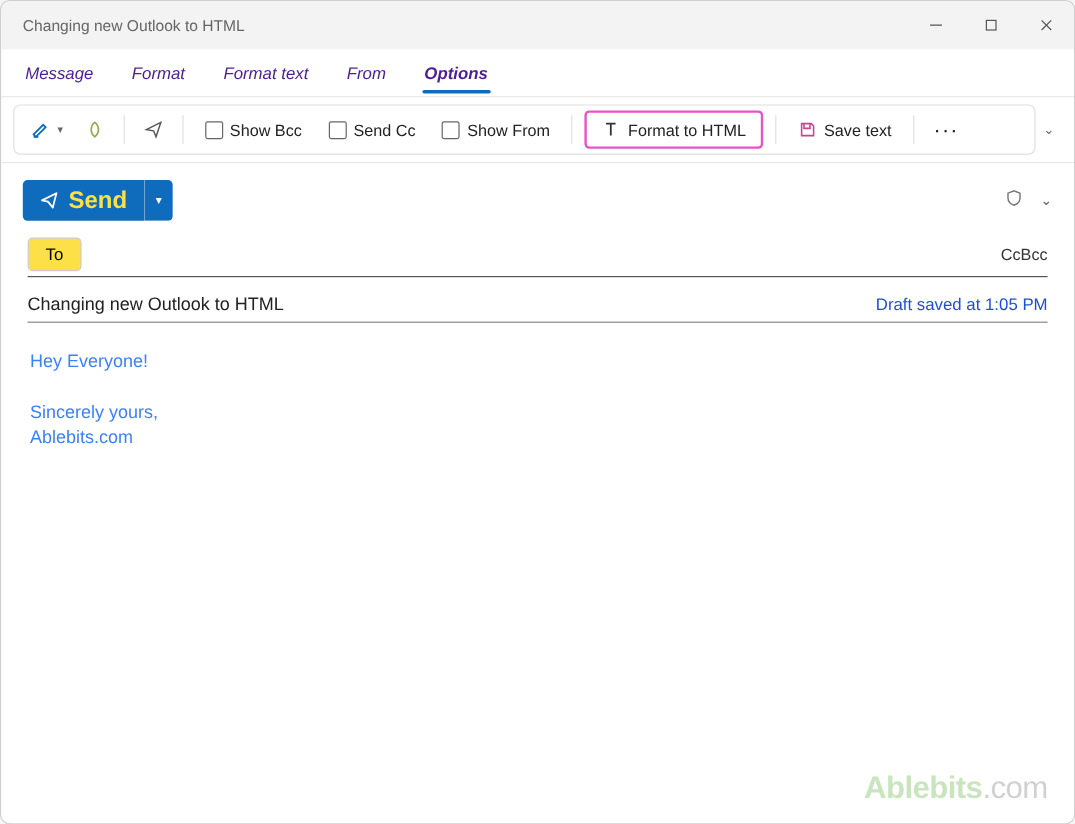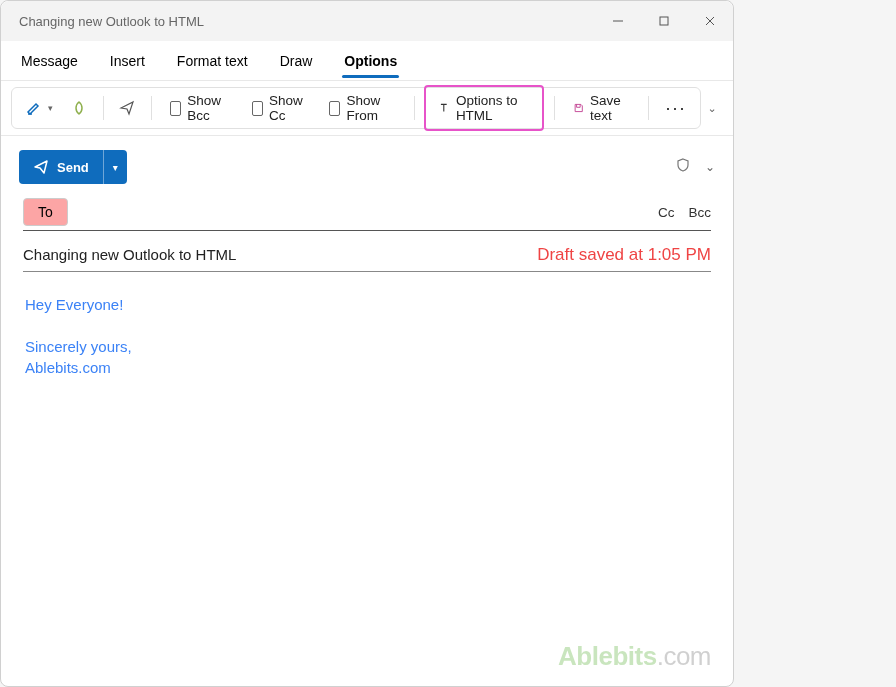--- a/index.html
+++ b/index.html
@@ -5,21 +5,21 @@
     * { box-sizing: border-box; margin: 0; padding: 0; }
     body {
       font-family: "Segoe UI", Arial, sans-serif;
       background: #f5f5f5;
       width: 896px;
       height: 687px;
       overflow: hidden;
       position: relative;
     }
     .window {
-      width: 734px;
+      width: 896px;
       height: 687px;
       background: #fff;
       border: 1px solid #d0d0d0;
       border-radius: 8px;
       display: flex;
       flex-direction: column;
       position: relative;
       overflow: hidden;
     }
     .titlebar {
@@ -48,23 +48,24 @@
       display: flex;
       gap: 28px;
       padding: 0 18px;
       height: 40px;
       align-items: center;
       border-bottom: 1px solid #e8e8e8;
       font-size: 14px;
     }
     .tab {
       padding: 8px 2px;
-      color: #000000;
+      color: #4c1d95;
       cursor: pointer;
       position: relative;
+      font-style: italic;
     }
     .tab.active {
       font-weight: 600;
     }
     .tab.active::after {
       content: "";
       position: absolute;
       left: 0; right: 0; bottom: -1px;
       height: 3px;
       background: #0f6cbd;
@@ -133,28 +134,28 @@
       display: flex;
       align-items: center;
       justify-content: space-between;
       margin-bottom: 14px;
     }
     .send-btn-group {
       display: flex;
     }
     .send-btn {
       background: #0f6cbd;
-      color: #ffffff;
+      color: #fde047;
       border: none;
       height: 34px;
       display: flex;
       align-items: center;
       gap: 8px;
       padding: 12px 14px;
-      font-size: 13px;
+      font-size: 20px;
       font-weight: 600;
       border-radius: 4px 0 0 4px;
       cursor: pointer;
     }
     .send-split {
       background: #0f6cbd;
       color: #fff;
       border: none;
       border-left: 1px solid rgba(255,255,255,0.4);
       width: 24px;
@@ -176,55 +177,55 @@
     .to-row {
       display: flex;
       align-items: center;
       gap: 14px;
       border-bottom: 1px solid #555;
       padding-bottom: 4px;
       margin: 0 4px 14px 4px;
     }
     .to-btn {
       border: 1px solid #ccc;
-      background: #fca5a5;
+      background: #fde047;
       border-radius: 4px;
       padding: 5px 14px;
       font-size: 14px;
       cursor: pointer;
     }
     .to-input {
       flex: 1;
       border: none;
       outline: none;
       font-size: 14px;
       padding: 4px 2px;
     }
     .cc-bcc {
       display: flex;
-      gap: 14px;
+      gap: 0;
       font-size: 13.5px;
       color: #333;
     }
     .cc-bcc span { cursor: pointer; }
     .subject-row {
       display: flex;
       align-items: baseline;
       justify-content: space-between;
       border-bottom: 1px solid #888;
       padding-bottom: 6px;
       margin: 0 4px 22px 4px;
     }
     .subject-text {
       font-size: 15px;
       color: #222;
     }
     .draft-saved {
-      font-size: 17px;
-      color: #ef4444;
+      font-size: 14px;
+      color: #1d4ed8;
     }
     .body-text {
       padding: 0 6px;
       font-size: 15px;
       color: #3b82f6;
       line-height: 1.45;
     }
     .body-text p { margin-bottom: 20px; }
     .body-text .sig { margin-bottom: 16px; line-height: 1.4; }
     .watermark {
@@ -264,23 +265,23 @@
         <svg class="icon" viewBox="0 0 16 16">
             <line x1="4" y1="4" x2="12" y2="12" stroke="#555" stroke-width="1"></line>
             <line x1="12" y1="4" x2="4" y2="12" stroke="#555" stroke-width="1"></line>
           </svg>
       </div>
     </div>
   </div>
 
   <div class="tabs">
     <div class="tab">Message</div>
-    <div class="tab">Insert</div>
+    <div class="tab">Format</div>
     <div class="tab">Format text</div>
-    <div class="tab">Draw</div>
+    <div class="tab">From</div>
     <div class="tab active">Options</div>
   </div>
 
   <div class="ribbon-wrap">
     <div class="ribbon">
       <div class="ribbon-item icon-only">
         <svg class="icon" viewBox="0 0 16 16">
             <path d="M2 12 L10 4 L12 6 L4 14 Z" fill="none" stroke="#0f6cbd" stroke-width="1.5"></path>
             <path d="M2 14 L6 14" stroke="#0f6cbd" stroke-width="1.5"></path>
           </svg>
@@ -297,32 +298,32 @@
             <path d="M2 8 L14 2 L10 14 L8 9 Z" fill="none" stroke="#555" stroke-width="1.2"></path>
           </svg>
       </div>
       <div class="ribbon-sep"></div>
       <div class="ribbon-item">
         <span class="checkbox-box"></span>
         <span>Show Bcc</span>
       </div>
       <div class="ribbon-item">
         <span class="checkbox-box"></span>
-        <span>Show Cc</span>
+        <span>Send Cc</span>
       </div>
       <div class="ribbon-item">
         <span class="checkbox-box"></span>
         <span>Show From</span>
       </div>
       <div class="ribbon-sep"></div>
       <div class="ribbon-item highlighted">
         <svg class="icon" viewBox="0 0 16 16">
             <path d="M4 3 L12 3 M8 3 L8 13" stroke="#333" stroke-width="1.5" fill="none"></path>
           </svg>
-        <span>Options to HTML</span>
+        <span>Format to HTML</span>
       </div>
       <div class="ribbon-sep"></div>
       <div class="ribbon-item">
         <svg class="icon" viewBox="0 0 16 16">
             <path d="M3 3 L11 3 L13 5 L13 13 L3 13 Z M5 3 L5 7 L10 7 L10 3" fill="none" stroke="#c44594" stroke-width="1.3"></path>
           </svg>
         <span>Save text</span>
       </div>
       <div class="ribbon-sep"></div>
       <div class="ribbon-item icon-only">

